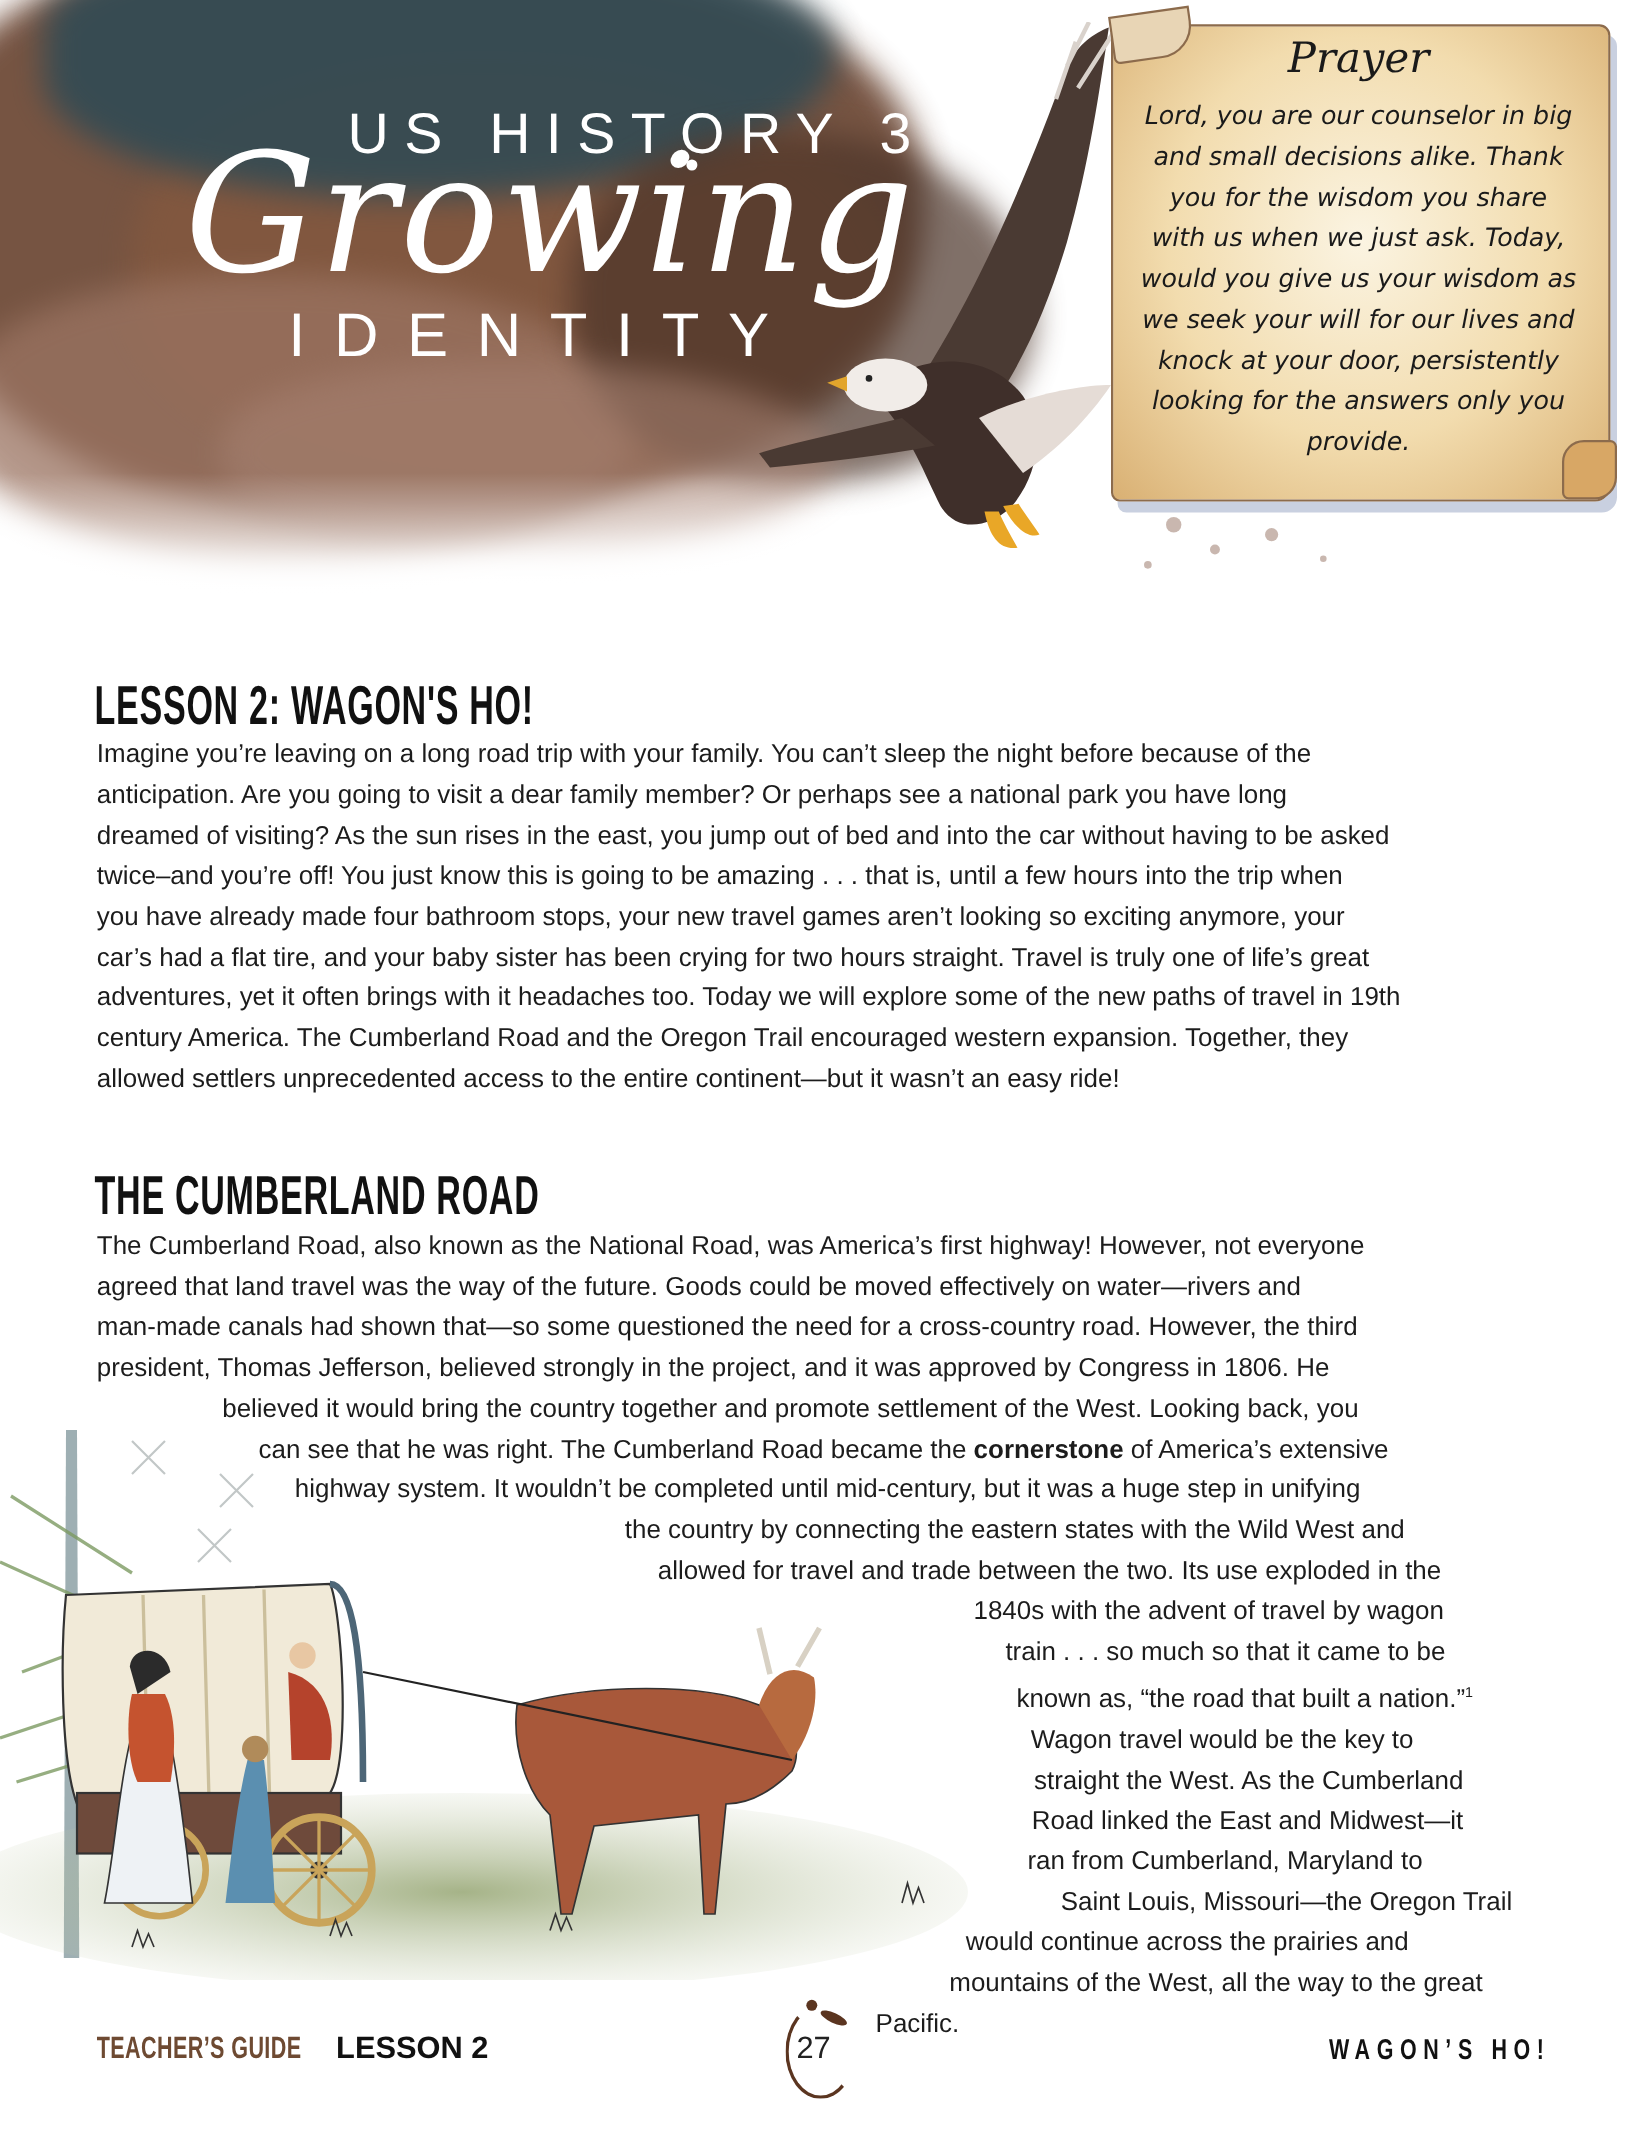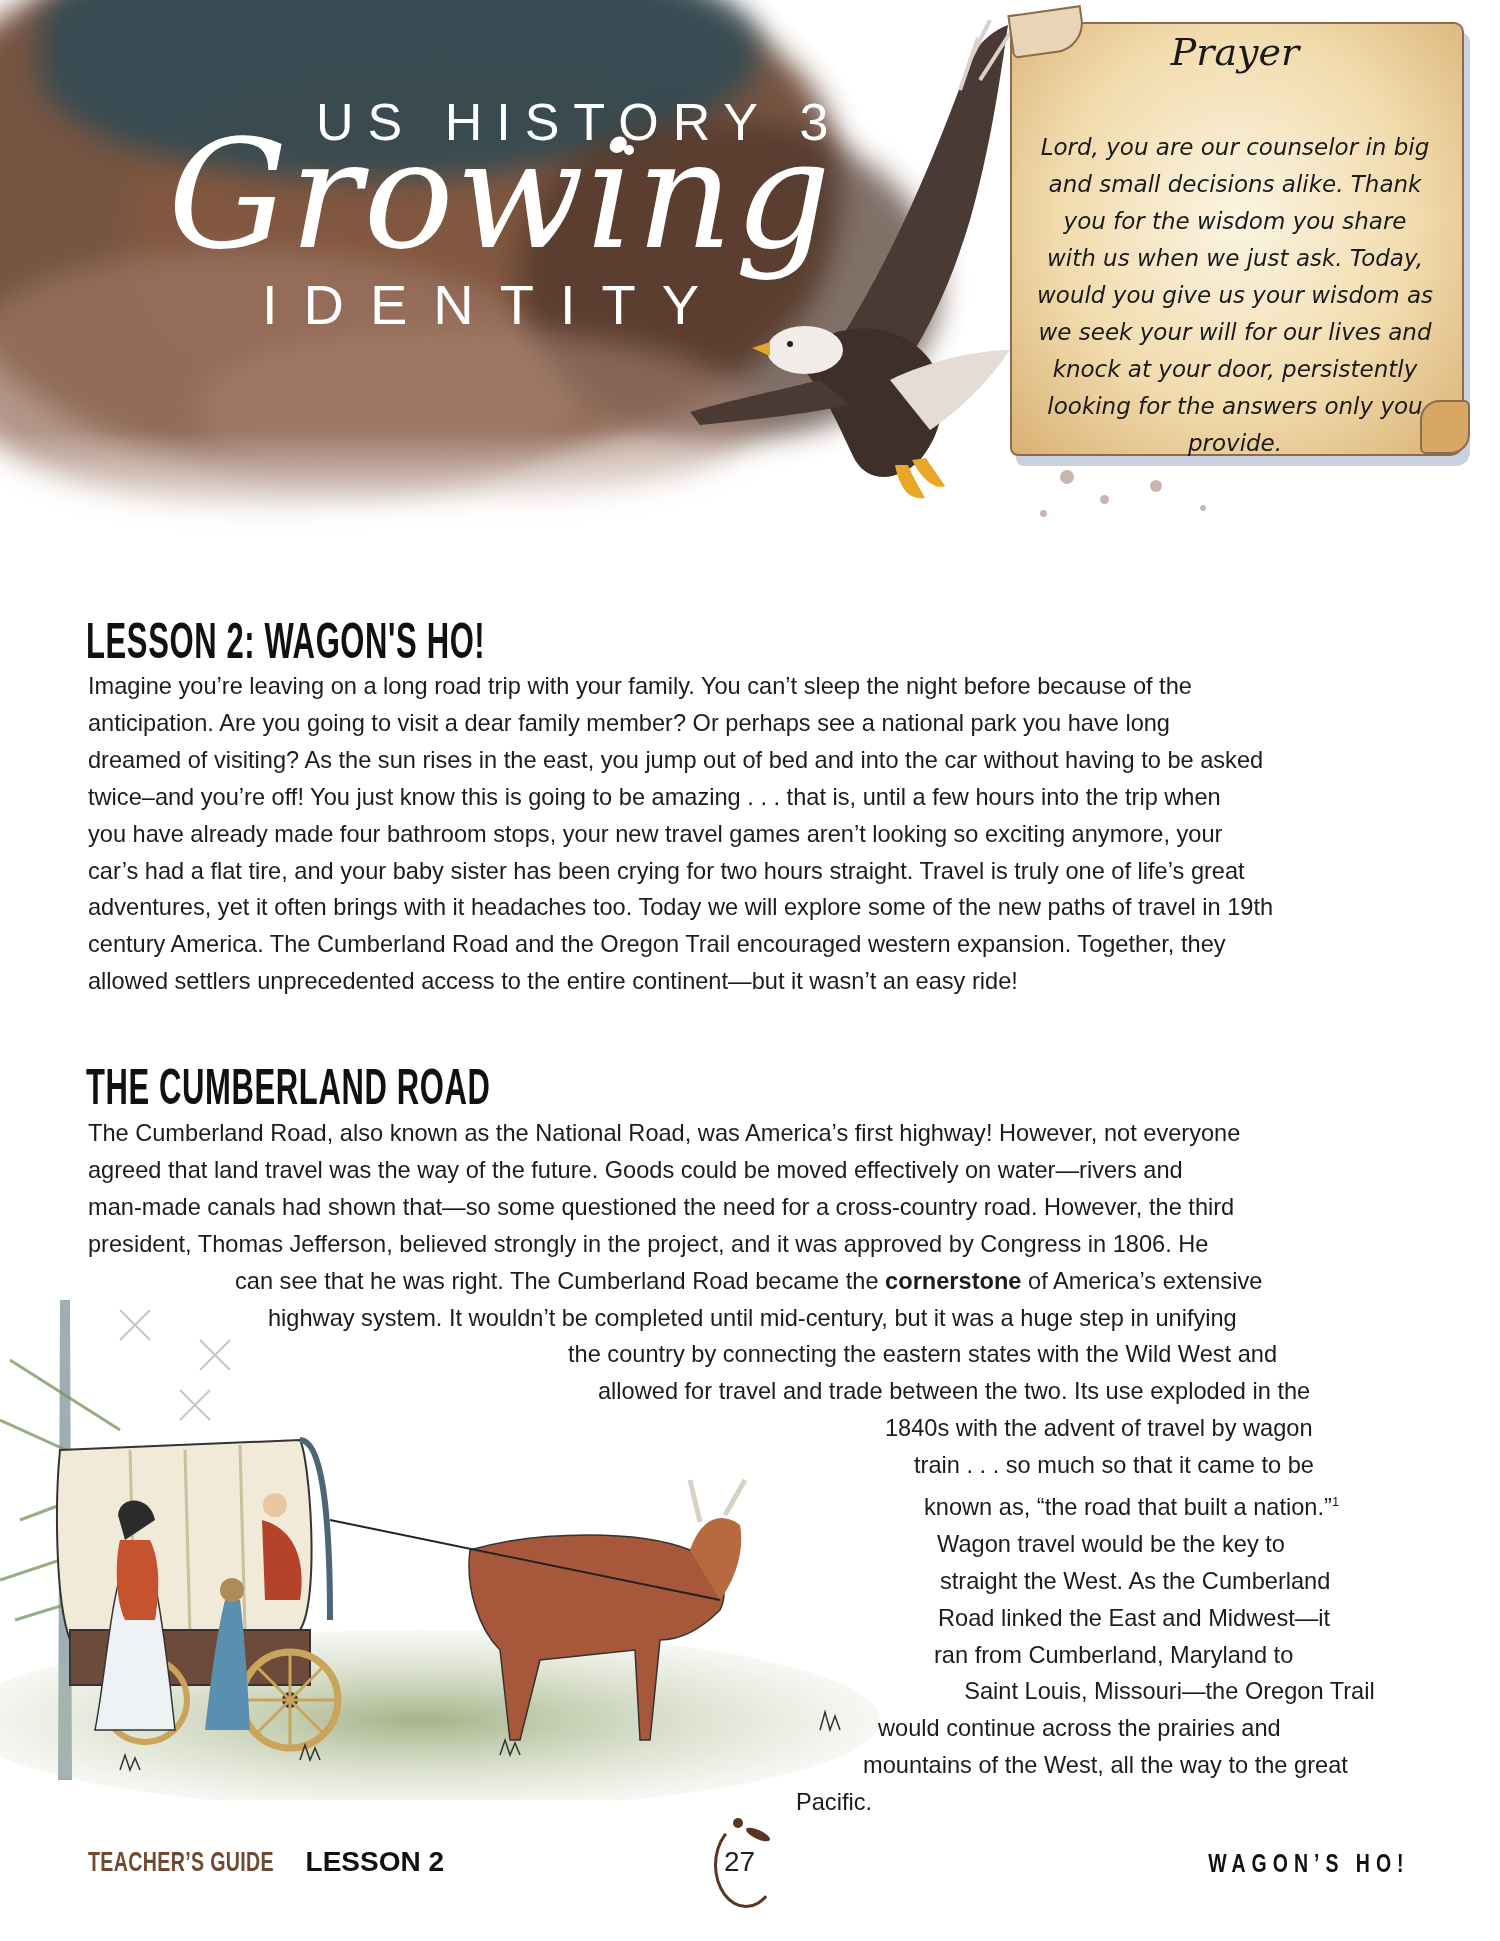--- a/index.html
+++ b/index.html
@@ -48,21 +48,21 @@
     box-shadow: 6px 10px 0 #c9d0e0;
   }
   .scroll-curl-top { position:absolute; left:1010px; top:10px; width:70px; height:40px; background:#e8d5b5; border:2px solid #8c6b4c; border-radius:0 0 30px 6px; transform:rotate(-8deg);}
   .scroll-curl-bot { position:absolute; left:1420px; top:400px; width:46px; height:50px; background:#d8a765; border:2px solid #8c6b4c; border-radius:20px 6px 20px 6px; }
   .prayer-title {
     position:absolute; left:1010px; top:30px; width:450px; text-align:center;
     font-family:"DejaVu Serif", serif; font-style:italic; font-size:38px; color:#1a1a1a;
   }
   .prayer-text {
     position:absolute; left:1030px; top:88px; width:410px; text-align:center;
-    font-family:"DejaVu Sans", sans-serif; font-style:italic; font-size:23px; line-height:37px; color:#1a1a1a;margin-top:41px;
+    font-family:"DejaVu Sans", sans-serif; font-style:italic; font-size:23px; line-height:37px; color:#1a1a1a;
   }
   .splatter { position:absolute; border-radius:50%; background:#9c7b6e; opacity:.55; }
 
   
   .heading {
     position:absolute; left:86px; font-family:"Liberation Sans", sans-serif; font-weight:700;
     font-size:50px; color:#111; transform:scaleX(0.62); transform-origin:left top; letter-spacing:1px;
     line-height:1;
   }
   .para {
@@ -214,20 +214,21 @@
     <path d="M500 455 l5 -15 l5 15 l5 -12 l5 12"></path>
     <path d="M820 430 l5 -18 l5 18 l5 -14 l5 14"></path>
   </g>
 </svg>
 
 <div class="para" style="top:1115px;">
   <span class="ln">The Cumberland Road, also known as the National Road, was America’s first highway! However, not everyone</span>
   <span class="ln">agreed that land travel was the way of the future. Goods could be moved effectively on water—rivers and</span>
   <span class="ln">man-made canals had shown that—so some questioned the need for a cross-country road. However, the third</span>
   <span class="ln">president, Thomas Jefferson, believed strongly in the project, and it was approved by Congress in 1806. He</span>
+  <span class="ln" style="padding-left:114px;">believed it would bring the country together and promote settlement of the West. Looking back, you</span>
   <span class="ln" style="padding-left:147px;"><span>can see that he was right. The Cumberland Road became the</span> <span class="b">cornerstone</span><span> of America’s extensive</span></span>
   <span class="ln" style="padding-left:180px;">highway system. It wouldn’t be completed until mid-century, but it was a huge step in unifying</span>
   <span class="ln" style="padding-left:480px;">the country by connecting the eastern states with the Wild West and</span>
   <span class="ln" style="padding-left:510px;">allowed for travel and trade between the two. Its use exploded in the</span>
   <span class="ln" style="padding-left:797px;">1840s with the advent of travel by wagon</span>
   <span class="ln" style="padding-left:826px;">train . . . so much so that it came to be</span>
   <span class="ln" style="padding-left:836px;"><span>known as, “the road that built a nation.”</span><sup>1</sup></span>
   <span class="ln" style="padding-left:849px;">Wagon travel would be the key to</span>
   <span class="ln" style="padding-left:852px;">straight the West. As the Cumberland</span>
   <span class="ln" style="padding-left:850px;">Road linked the East and Midwest—it</span>

